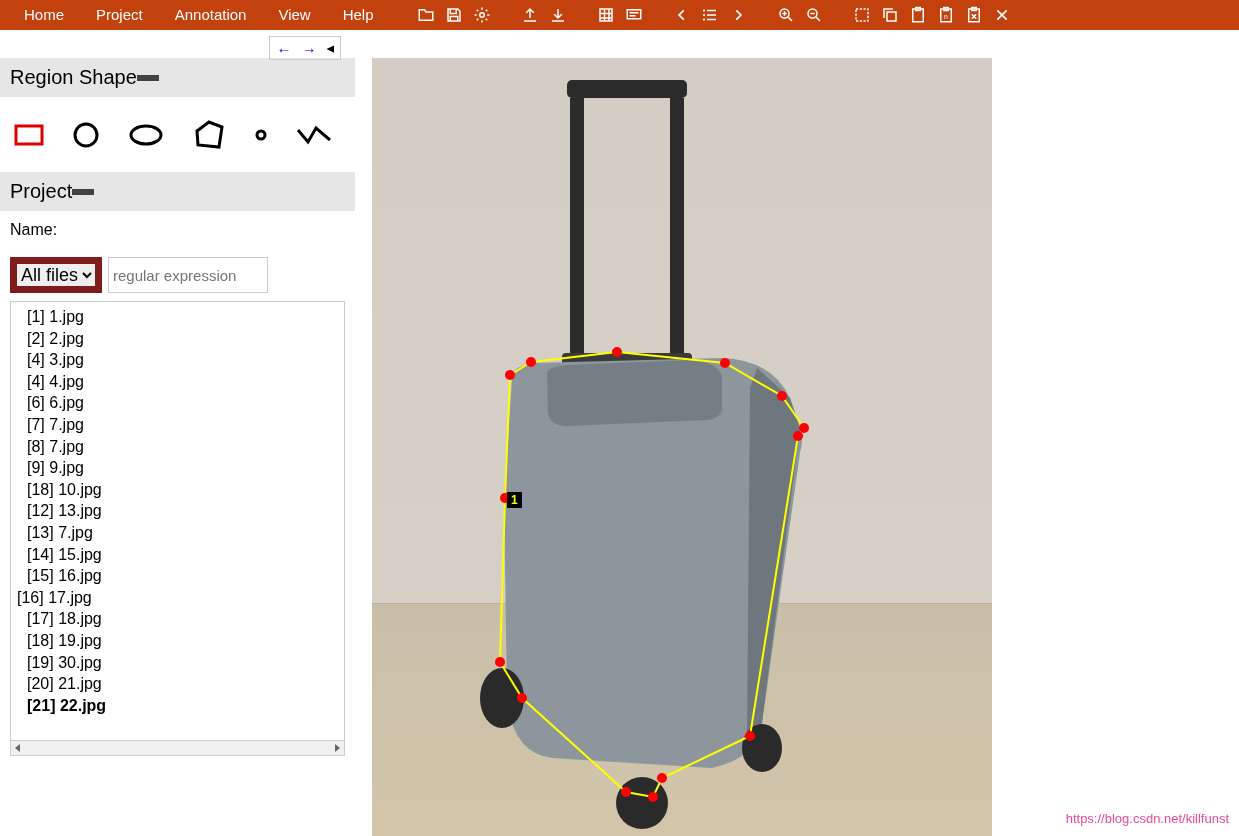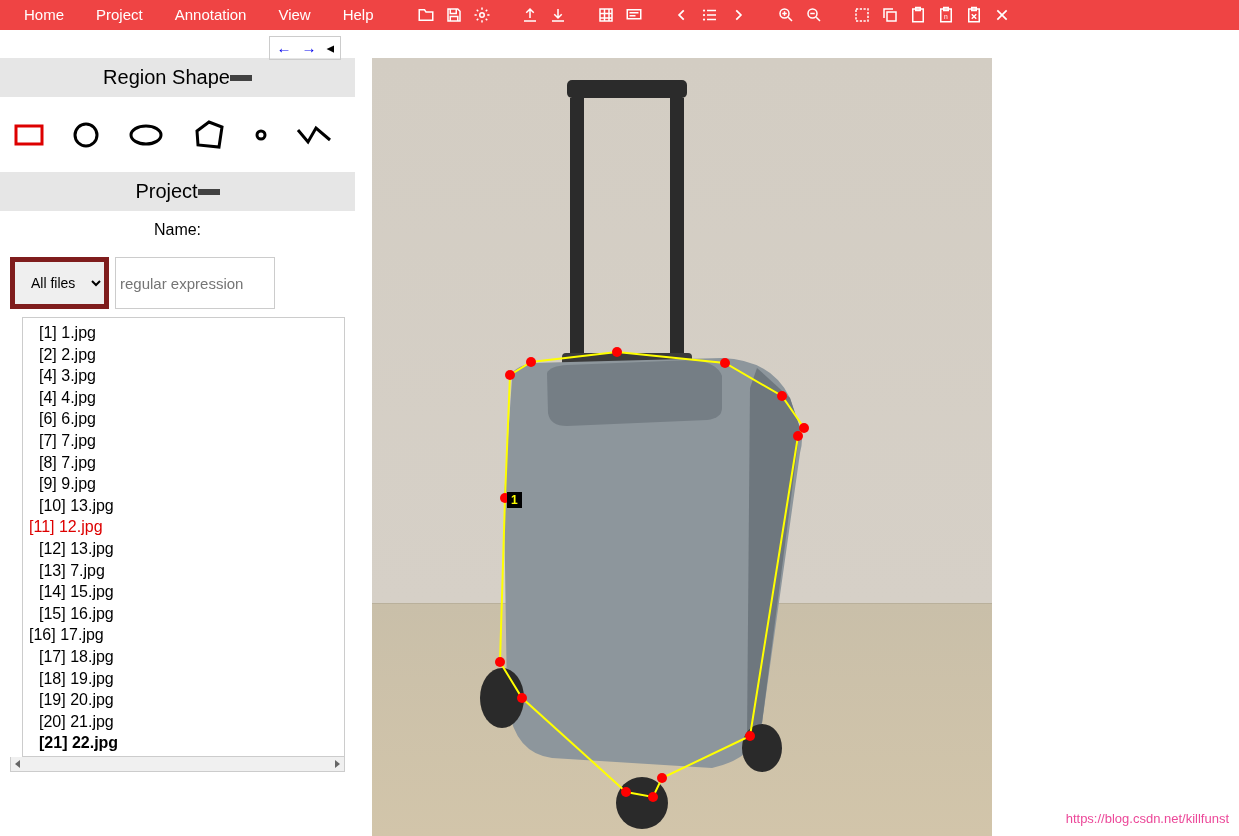--- a/index.html
+++ b/index.html
@@ -1,36 +1,36 @@
 <!DOCTYPE html>
 <html><head>
 <meta charset="utf-8">
 <style>
 * { box-sizing: border-box; margin: 0; padding: 0; }
 body { font-family: Arial, sans-serif; font-size: 14px; background: #fff; overflow: hidden; }
-.menubar { background: #ef4444; color: #fff; height: 30px; display: flex; align-items: center; padding: 0 8px; }
+.menubar { background: #c2410c; color: #fff; height: 30px; display: flex; align-items: center; padding: 0 8px; }
 .menubar .menu-item { padding: 0 16px; font-size: 15px; cursor: pointer; line-height: 30px; }
 .menubar .toolbar { display: flex; align-items: center; gap: 4px; margin-left: 24px; }
 .menubar .icon-btn { width: 24px; height: 24px; display: flex; align-items: center; justify-content: center; cursor: pointer; fill: #fff; }
 .menubar .sep { width: 16px; }
 .layout { display: flex; height: calc(100vh - 30px); }
 .sidebar { width: 356px; background: #fff; overflow-y: auto; border-right: 1px solid #fff; padding-top: 28px; position: relative; }
 .nav-arrows { position: absolute; top: 6px; right: 14px; border: 1px solid #ccc; padding: 2px 6px; display: flex; gap: 10px; font-size: 15px; }
 .nav-arrows span { cursor: pointer; color: #00e; }
-.panel-head { background: #e6e6e6; padding: 8px 10px; font-size: 20px; display: flex; align-items: center; justify-content: center; }
+.panel-head { background: #e6e6e6; padding: 8px 10px; font-size: 20px; display: flex; align-items: center; justify-content: flex-start; }
 .collapse-handle { width: 22px; height: 6px; background: #424242; cursor: pointer; }
 .shape-row { display: flex; gap: 28px; align-items: center; padding: 22px 14px 18px; }
 .shape { cursor: pointer; }
 .proj-body { padding: 10px; }
-.name-row { display: flex; align-items: center; gap: 6px; margin-bottom: 18px; font-size: 16px; flex-direction: column; }
+.name-row { display: flex; align-items: center; gap: 6px; margin-bottom: 18px; font-size: 16px; }
 .name-row input { border: none; border-bottom: 1px solid #999; font-size: 16px; padding: 2px 0; width: 210px; }
 .filter-row { display: flex; gap: 6px; margin-bottom: 8px; }
-.filter-row select { font-size: 14px; padding: 12px; border: 5px solid #7f1d1d; }
+.filter-row select { font-size: 18px; padding: 0; border: 7px solid #7f1d1d; }
 .filter-row input { border: 1px solid #ccc; padding: 4px; font-size: 15px; width: 160px; color: #737373; }
-.file-list { border: 1px solid #ccc; height: 440px; overflow-y: scroll; padding: 4px 6px; font-size: 16px; line-height: 1.35; margin-left: 12px; }
+.file-list { border: 1px solid #ccc; height: 440px; overflow-y: scroll; padding: 4px 6px; font-size: 16px; line-height: 1.35; }
 .file-list div { cursor: pointer; white-space: nowrap; }
 .file-list .active { color: #d00; }
 .file-list .indent { padding-left: 10px; }
 .file-list .bold { font-weight: bold; }
 .hscroll { height: 15px; background: #f0f0f0; border: 1px solid #ccc; border-top: none; position: relative; }
 .hscroll::before, .hscroll::after { content: ""; position: absolute; top: 3px; width: 0; height: 0; border-top: 4px solid transparent; border-bottom: 4px solid transparent; }
 .hscroll::before { left: 4px; border-right: 5px solid #666; }
 .hscroll::after { right: 4px; border-left: 5px solid #666; }
 .canvas-area { flex: 1; background: #fff; position: relative; padding: 28px 16px; }
 .img-stage { width: 620px; height: 778px; position: relative; }
@@ -213,30 +213,29 @@
       </div>
       <div class="file-list" id="file-list">
           <div class="indent">[1] 1.jpg</div>
           <div class="indent">[2] 2.jpg</div>
           <div class="indent">[4] 3.jpg</div>
           <div class="indent">[4] 4.jpg</div>
           <div class="indent">[6] 6.jpg</div>
           <div class="indent">[7] 7.jpg</div>
           <div class="indent">[8] 7.jpg</div>
           <div class="indent">[9] 9.jpg</div>
-          <div class="indent">[10] 13.jpg</div>
-          <div class="active">[11] 12.jpg</div>
+          <div class="indent">[18] 10.jpg</div>
           <div class="indent">[12] 13.jpg</div>
           <div class="indent">[13] 7.jpg</div>
           <div class="indent">[14] 15.jpg</div>
           <div class="indent">[15] 16.jpg</div>
           <div>[16] 17.jpg</div>
           <div class="indent">[17] 18.jpg</div>
           <div class="indent">[18] 19.jpg</div>
-          <div class="indent">[19] 20.jpg</div>
+          <div class="indent">[19] 30.jpg</div>
           <div class="indent">[20] 21.jpg</div>
           <div class="indent bold">[21] 22.jpg</div>
         </div>
       <div class="hscroll"></div>
     </div>
   </div>
 
   <div class="canvas-area">
     <div class="img-stage">
       <div class="img-bg"></div>

